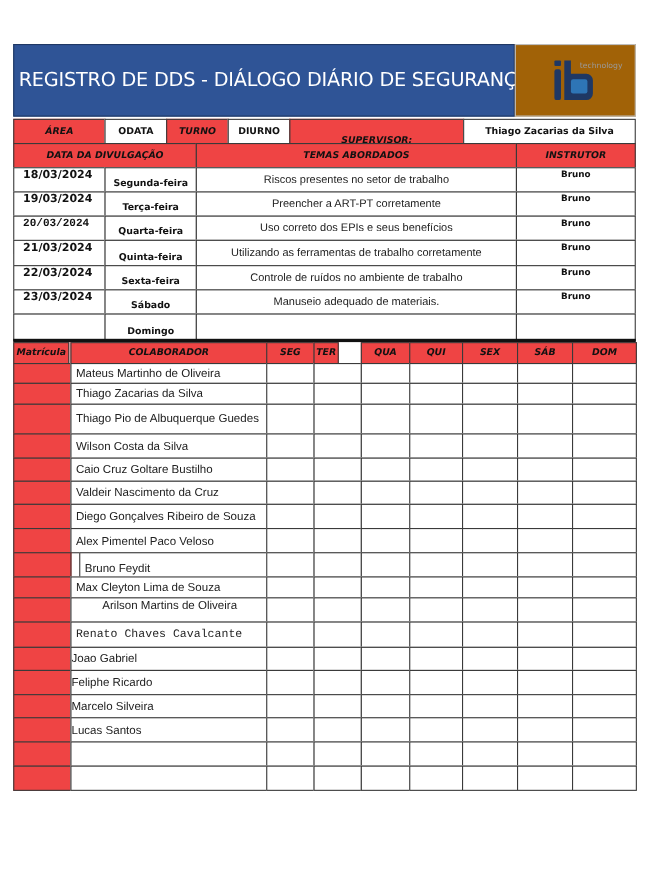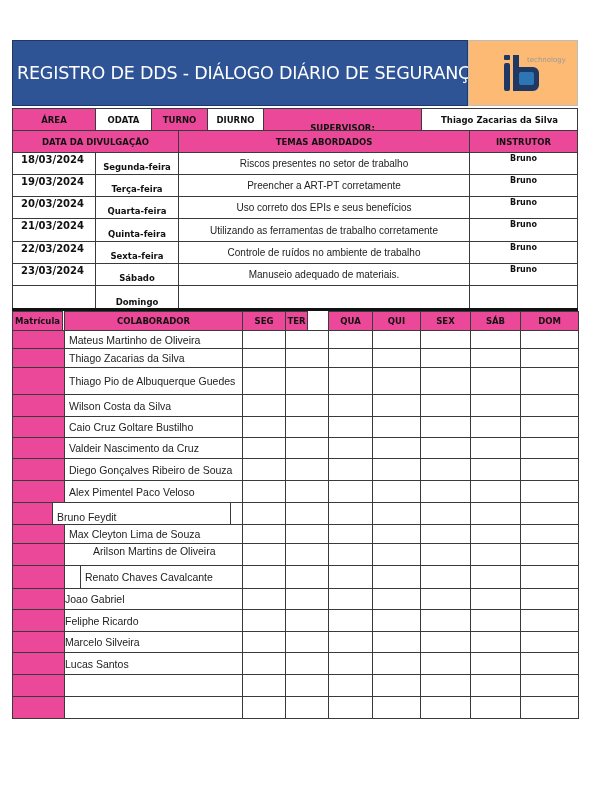--- a/index.html
+++ b/index.html
@@ -5,28 +5,28 @@
   html, body { margin:0; padding:0; background:#ffffff; }
   body { width:600px; height:800px; position:relative; overflow:hidden;
          font-family:"DejaVu Sans", sans-serif; color:#111; }
   .abs { position:absolute; box-sizing:border-box; }
 
   
   #banner { left:12px; top:40px; width:456px; height:66px; background:#2f5496;
             border:1px solid #1f3864; display:flex; align-items:center; }
   #banner span { color:#fff; font-family:"DejaVu Sans", sans-serif; font-size:17.5px;
                  padding-left:4px; letter-spacing:-0.2px; white-space:nowrap; }
-  #logo-box { left:468px; top:40px; width:110px; height:66px; background:#fdba74;
+  #logo-box { left:468px; top:40px; width:110px; height:66px; background:#a16207;
               border:1px solid #bdbdbd; }
 
   
   .c { position:absolute; box-sizing:border-box; border:1px solid #3a3a3a;
        display:flex; align-items:center; justify-content:center; overflow:hidden;
        white-space:nowrap; background:#fff; }
-  .g { background:#ec4899; }
+  .g { background:#ef4444;font-style:italic; }
   .b { font-weight:bold; font-size:8.5px; font-family:"DejaVu Sans", sans-serif; }
   .topic { font-family:"Liberation Sans", sans-serif; font-size:10px; color:#222; }
   .date { font-weight:bold; font-size:10px; align-items:flex-start; justify-content:flex-start;
           padding-left:8px; padding-top:1px; }
   .day  { font-weight:bold; font-size:8.5px; align-items:flex-end; padding-bottom:2px; }
   .instr{ font-weight:bold; font-size:8px; align-items:flex-start; padding-top:1px; }
   .name { justify-content:flex-start; font-family:"Liberation Sans", sans-serif; font-size:10.5px;
           color:#222; padding-left:4px; }
   .name.tl { align-items:flex-start; padding-top:1px;padding-left:28px; }
   .name.np { padding-left:0px; }
@@ -62,21 +62,21 @@
 
 <div id="schedule">
     <div class="c date" style="left: 12px; top: 152px; width: 84px; height: 23px;">18/03/2024</div>
     <div class="c day" style="left: 95px; top: 152px; width: 84px; height: 23px;">Segunda-feira</div>
     <div class="c topic" style="left: 178px; top: 152px; width: 292px; height: 23px;">Riscos presentes no setor de trabalho</div>
     <div class="c instr" style="left: 469px; top: 152px; width: 109px; height: 23px;">Bruno</div>
     <div class="c date" style="left: 12px; top: 174px; width: 84px; height: 23px;">19/03/2024</div>
     <div class="c day" style="left: 95px; top: 174px; width: 84px; height: 23px;">Terça-feira</div>
     <div class="c topic" style="left: 178px; top: 174px; width: 292px; height: 23px;">Preencher a ART-PT corretamente</div>
     <div class="c instr" style="left: 469px; top: 174px; width: 109px; height: 23px;">Bruno</div>
-    <div class="c date" style="left: 12px; top: 196px; width: 84px; height: 35px;">20/03/2024</div>
+    <div class="c date" style="left: 12px; top: 196px; width: 84px; height: 35px; font-family: Liberation Mono, monospace;">20/03/2024</div>
     <div class="c day" style="left: 95px; top: 196px; width: 84px; height: 23px;">Quarta-feira</div>
     <div class="c topic" style="left: 178px; top: 196px; width: 292px; height: 23px;">Uso correto dos EPIs e seus benefícios</div>
     <div class="c instr" style="left: 469px; top: 196px; width: 109px; height: 23px;">Bruno</div>
     <div class="c date" style="left: 12px; top: 218px; width: 84px; height: 24px;">21/03/2024</div>
     <div class="c day" style="left: 95px; top: 218px; width: 84px; height: 24px;">Quinta-feira</div>
     <div class="c topic" style="left: 178px; top: 218px; width: 292px; height: 24px;">Utilizando as ferramentas de trabalho corretamente</div>
     <div class="c instr" style="left: 469px; top: 218px; width: 109px; height: 24px;">Bruno</div>
     <div class="c date" style="left: 12px; top: 241px; width: 84px; height: 23px;">22/03/2024</div>
     <div class="c day" style="left: 95px; top: 241px; width: 84px; height: 23px;">Sexta-feira</div>
     <div class="c topic" style="left: 178px; top: 241px; width: 292px; height: 23px;">Controle de ruídos no ambiente de trabalho</div>
@@ -188,21 +188,21 @@
       <div class="c" style="left: 242px; top: 480px; width: 44px; height: 23px;"></div>
       <div class="c" style="left: 285px; top: 480px; width: 44px; height: 23px;"></div>
       <div class="c" style="left: 328px; top: 480px; width: 45px; height: 23px;"></div>
       <div class="c" style="left: 372px; top: 480px; width: 49px; height: 23px;"></div>
       <div class="c" style="left: 420px; top: 480px; width: 51px; height: 23px;"></div>
       <div class="c" style="left: 470px; top: 480px; width: 51px; height: 23px;"></div>
       <div class="c" style="left: 520px; top: 480px; width: 59px; height: 23px;"></div>
     </div>
     <div>
       <div class="c g" style="left: 12px; top: 502px; width: 53px; height: 23px;"></div>
-      <div class="c name" style="left: 52px; top: 502px; width: 179px; height: 29px;">Bruno Feydit</div>
+      <div class="c name" style="left: 72px; top: 502px; width: 179px; height: 29px;">Bruno Feydit</div>
       <div class="c" style="left: 242px; top: 502px; width: 44px; height: 23px;"></div>
       <div class="c" style="left: 285px; top: 502px; width: 44px; height: 23px;"></div>
       <div class="c" style="left: 328px; top: 502px; width: 45px; height: 23px;"></div>
       <div class="c" style="left: 372px; top: 502px; width: 49px; height: 23px;"></div>
       <div class="c" style="left: 420px; top: 502px; width: 51px; height: 23px;"></div>
       <div class="c" style="left: 470px; top: 502px; width: 51px; height: 23px;"></div>
       <div class="c" style="left: 520px; top: 502px; width: 59px; height: 23px;"></div>
     </div>
     <div>
       <div class="c g" style="left: 12px; top: 524px; width: 53px; height: 20px;"></div>
@@ -221,21 +221,21 @@
       <div class="c" style="left: 242px; top: 543px; width: 44px; height: 23px;"></div>
       <div class="c" style="left: 285px; top: 543px; width: 44px; height: 23px;"></div>
       <div class="c" style="left: 328px; top: 543px; width: 45px; height: 23px;"></div>
       <div class="c" style="left: 372px; top: 543px; width: 49px; height: 23px;"></div>
       <div class="c" style="left: 420px; top: 543px; width: 51px; height: 23px;"></div>
       <div class="c" style="left: 470px; top: 543px; width: 51px; height: 23px;"></div>
       <div class="c" style="left: 520px; top: 543px; width: 59px; height: 23px;"></div>
     </div>
     <div>
       <div class="c g" style="left: 12px; top: 565px; width: 53px; height: 24px;"></div>
-      <div class="c name" style="left: 80px; top: 565px; width: 179px; height: 24px;">Renato Chaves Cavalcante</div>
+      <div class="c name" style="left: 64px; top: 565px; width: 179px; height: 24px; font-family: Liberation Mono, monospace;">Renato Chaves Cavalcante</div>
       <div class="c" style="left: 242px; top: 565px; width: 44px; height: 24px;"></div>
       <div class="c" style="left: 285px; top: 565px; width: 44px; height: 24px;"></div>
       <div class="c" style="left: 328px; top: 565px; width: 45px; height: 24px;"></div>
       <div class="c" style="left: 372px; top: 565px; width: 49px; height: 24px;"></div>
       <div class="c" style="left: 420px; top: 565px; width: 51px; height: 24px;"></div>
       <div class="c" style="left: 470px; top: 565px; width: 51px; height: 24px;"></div>
       <div class="c" style="left: 520px; top: 565px; width: 59px; height: 24px;"></div>
     </div>
     <div>
       <div class="c g" style="left: 12px; top: 588px; width: 53px; height: 22px;"></div>

